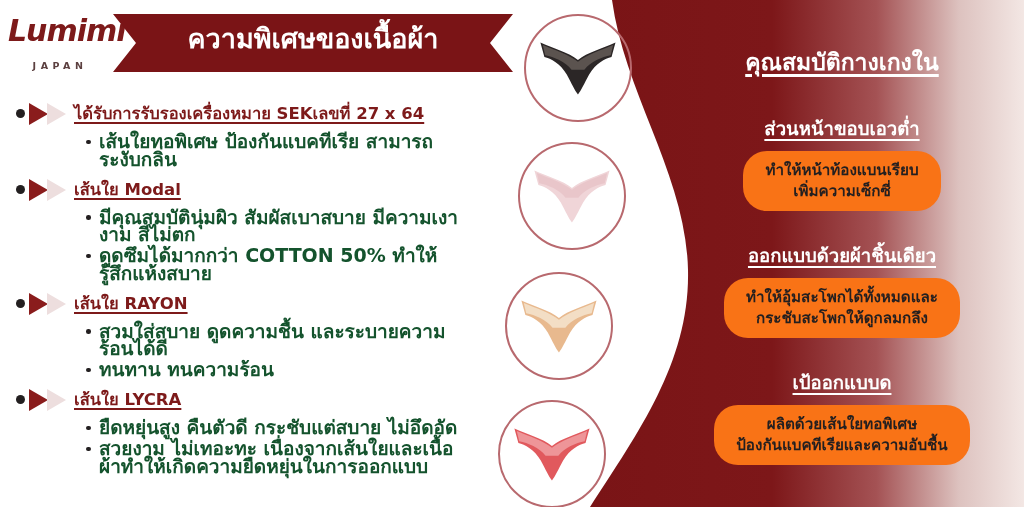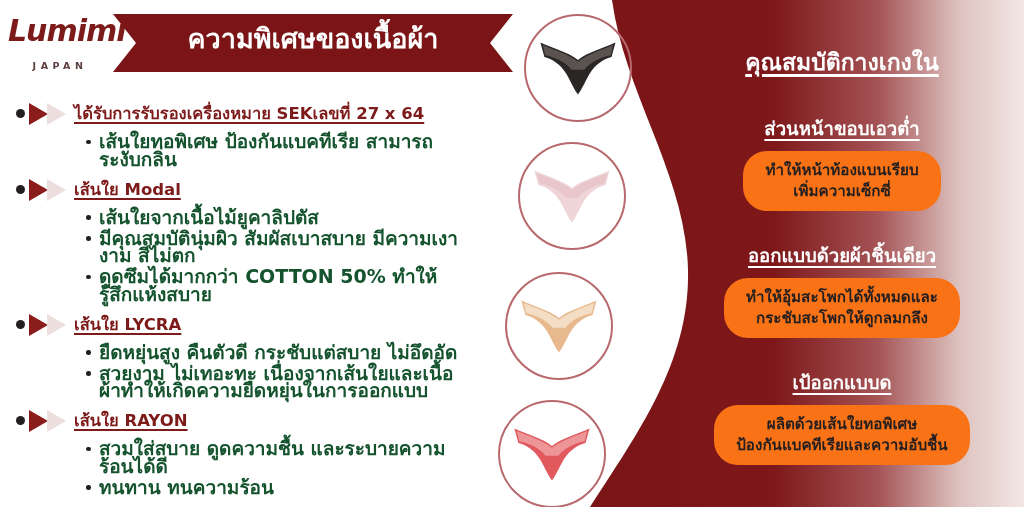--- a/index.html
+++ b/index.html
@@ -154,53 +154,52 @@
     <div class="blk">
       <div class="hrow">
         <div class="bulletmark">
           <span class="dot"></span>
             <span class="tri-dark"></span>
             <span class="tri-light"></span>
         </div>
         <div class="htext">เส้นใย Modal</div>
       </div>
       <ul class="subs">
-        <li>เส้นใยจากเนื้อไม้ยูคาลิปตัส</li>
         <li>มีคุณสมบัตินุ่มผิว สัมผัสเบาสบาย มีความเงางาม สีไม่ตก</li>
         <li>ดูดซึมได้มากกว่า COTTON 50% ทำให้รู้สึกแห้งสบาย</li>
       </ul>
     </div>
 
     <div class="blk">
       <div class="hrow">
         <div class="bulletmark">
           <span class="dot"></span>
             <span class="tri-dark"></span>
             <span class="tri-light"></span>
         </div>
+        <div class="htext">เส้นใย RAYON</div>
+      </div>
+      <ul class="subs">
+        <li>สวมใส่สบาย ดูดความชื้น และระบายความร้อนได้ดี</li>
+        <li>ทนทาน ทนความร้อน</li>
+      </ul>
+    </div>
+
+    <div class="blk">
+      <div class="hrow">
+        <div class="bulletmark">
+          <span class="dot"></span>
+            <span class="tri-dark"></span>
+            <span class="tri-light"></span>
+        </div>
         <div class="htext">เส้นใย LYCRA</div>
       </div>
       <ul class="subs">
         <li>ยืดหยุ่นสูง คืนตัวดี กระชับแต่สบาย ไม่อึดอัด</li>
         <li>สวยงาม ไม่เทอะทะ เนื่องจากเส้นใยและเนื้อผ้าทำให้เกิดความยืดหยุ่นในการออกแบบ</li>
-      </ul>
-    </div>
-
-    <div class="blk">
-      <div class="hrow">
-        <div class="bulletmark">
-          <span class="dot"></span>
-            <span class="tri-dark"></span>
-            <span class="tri-light"></span>
-        </div>
-        <div class="htext">เส้นใย RAYON</div>
-      </div>
-      <ul class="subs">
-        <li>สวมใส่สบาย ดูดความชื้น และระบายความร้อนได้ดี</li>
-        <li>ทนทาน ทนความร้อน</li>
       </ul>
     </div>
   </div>
 
   <div class="prod" style="left:524px;top:14px;width:108px;height:108px;">
     <div class="ring"></div>
     <div class="shot">
       <svg viewBox="0 0 100 70" aria-hidden="true">
         <path d="M3 4 C20 12, 38 16, 50 26 C62 16, 80 12, 97 4
                  L92 22 C84 24, 72 30, 64 44 C58 55, 54 64, 50 69

